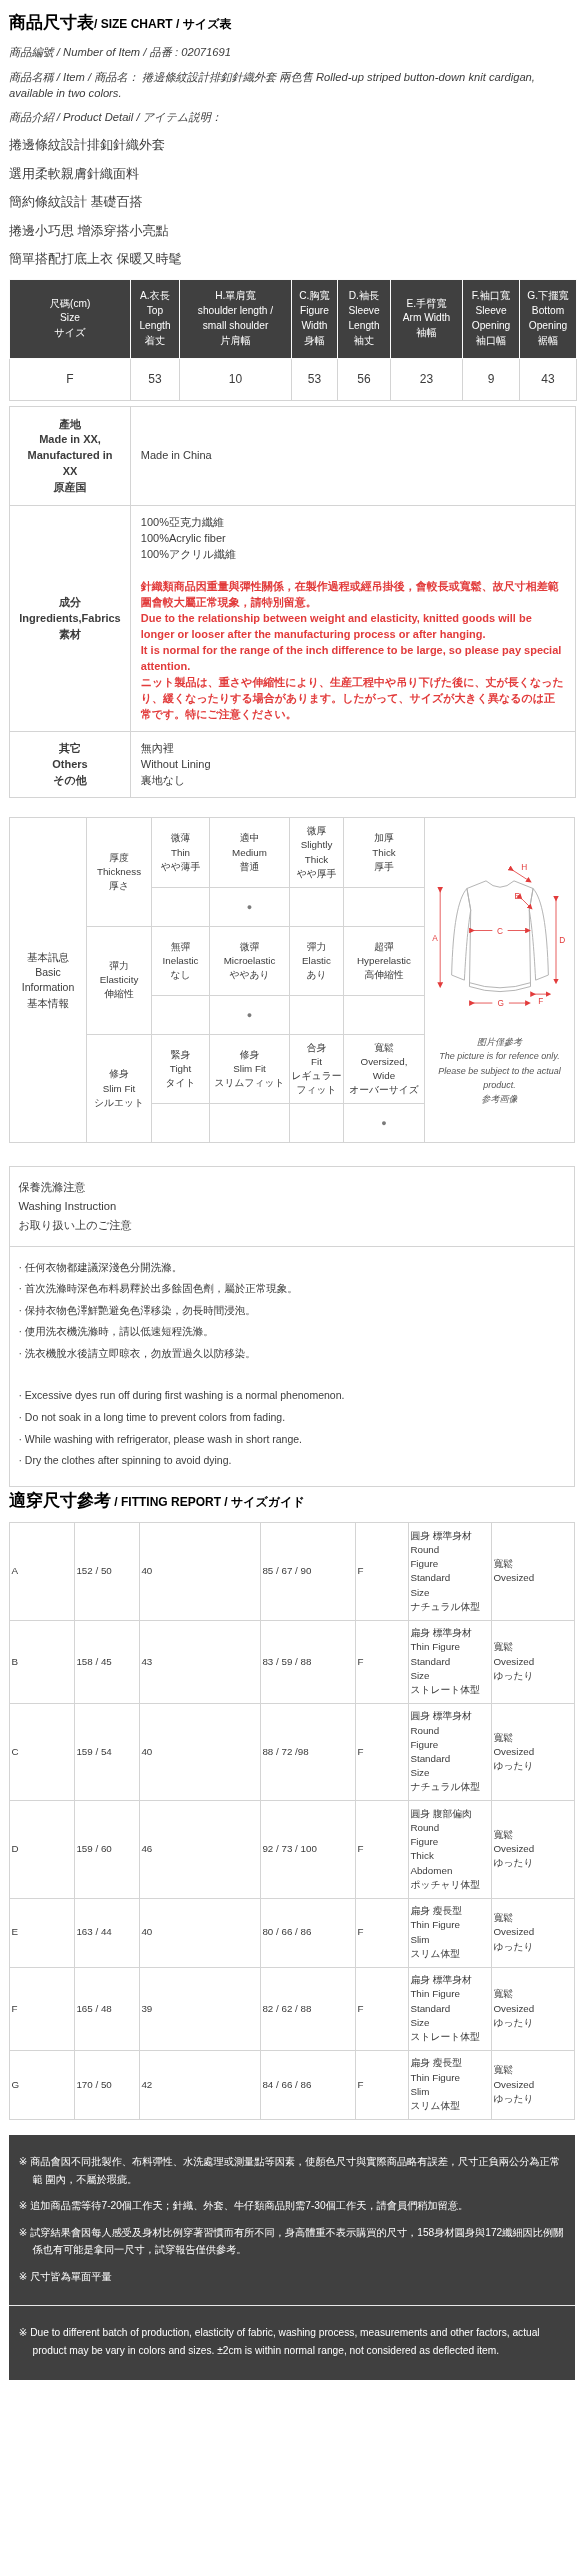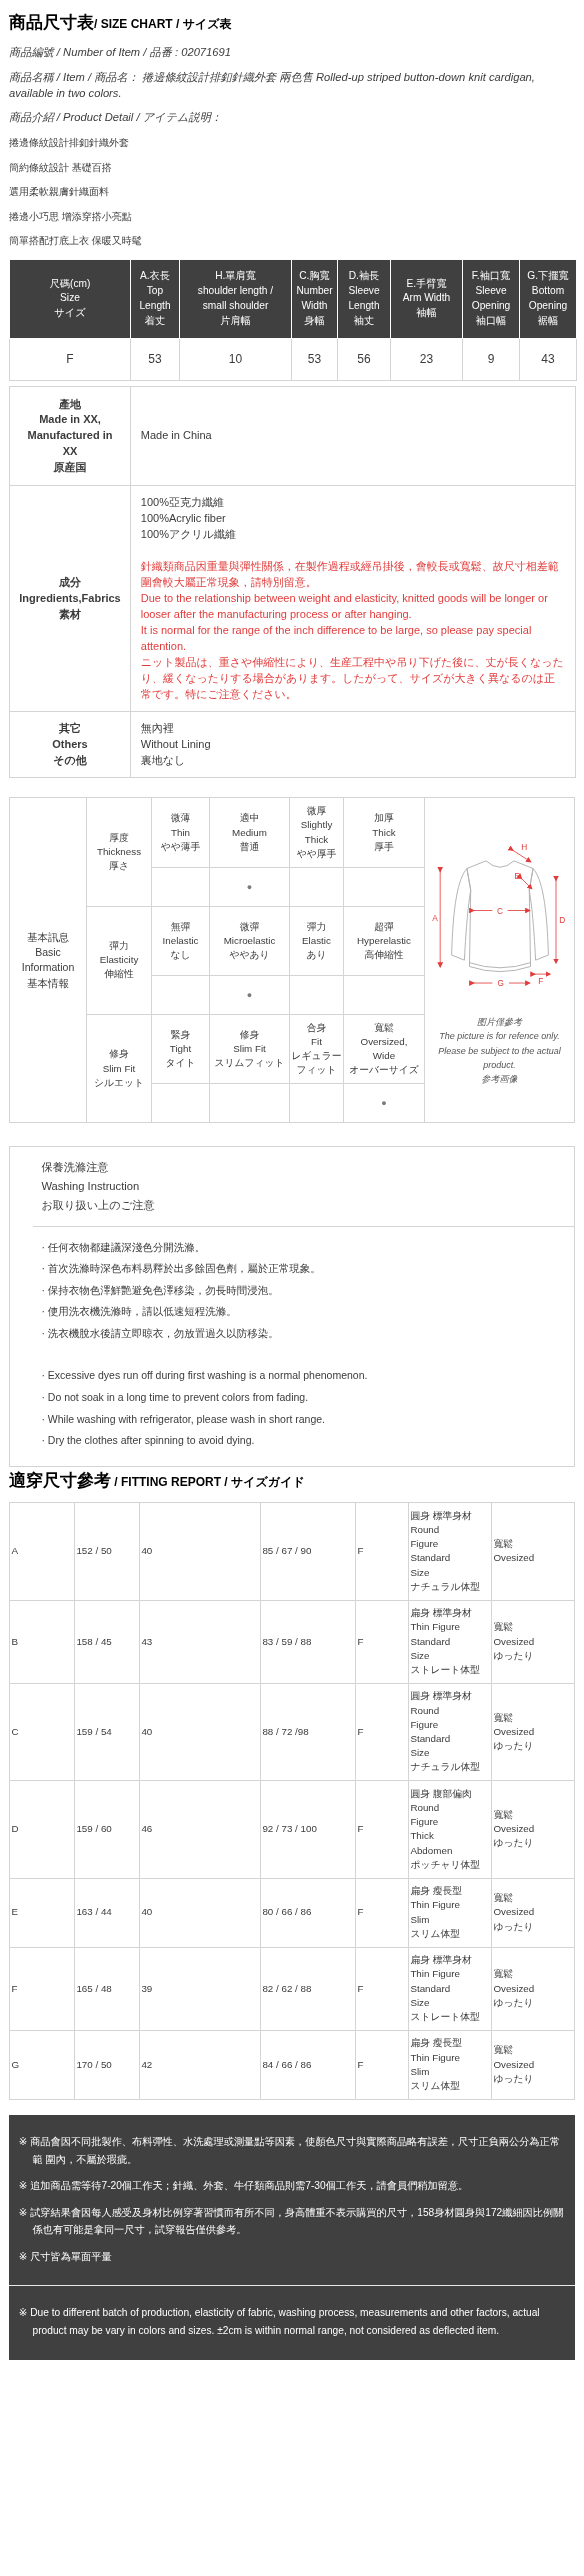--- a/index.html
+++ b/index.html
@@ -5,21 +5,21 @@
   html,body { margin:0; padding:0; background:#fff; }
   body { width:584px; font-family:"Liberation Sans","DejaVu Sans",sans-serif; color:#3b3b3b; }
   .page { box-sizing:border-box; width:584px; min-height:2576px; padding:8.4px 9px 28px; }
 
   .pre { white-space:pre-line; }
 
   h1.block-title { font-size:17px; font-weight:700; margin:2.8px 0 9.8px; color:#000000; }
   h1.block-title .suffix { font-size:12px; font-weight:600; }
 
   .meta-line { font-size:11.2px; margin:8.4px 0; line-height:1.45;font-style:italic; }
-  .detail-line { font-size:10px; margin:10.5px 0; }
+  .detail-line { font-size:13px; margin:10.5px 0; }
 
   table { border-collapse:collapse; table-layout:fixed; width:566px; }
   td, th { border:0.7px solid #d4d4d4; vertical-align:middle; }
 
   
   th.dark {
     background:#404040; color:#fff; font-weight:400; font-size:10.2px;
     border:0.7px solid #fbfbfb; padding:5.6px 1.4px; line-height:1.45;
     text-align:center; white-space:pre-line;
   }
@@ -29,34 +29,34 @@
   .size-table th.dark { height:67px; }
   .size-table td { height:39px; text-align:center; font-size:12px; }
 
   
   .info-table { margin-top:5.6px; }
   .info-table td { font-size:11px; line-height:1.45; }
   .info-table .lbl { text-align:center; white-space:pre-line; padding:7px 2.8px;font-weight:bold; }
   .info-table .val { padding:8.4px 9.8px; }
   .row-origin td { height:81px; }
   .row-others td { height:45px; }
-  .fabric-warning { color:#e23b3b; margin-top:17px; }
+  .fabric-warning { color:#e23b3b; margin-top:17px;font-weight:bold; }
 
   
   .basic-table { margin-top:19.6px; }
   .basic-table td { font-size:9.8px; line-height:1.45; text-align:center; white-space:pre-line; padding:4.2px 1.4px; }
   .basic-table .opt-row td { height:60px; }
   .basic-table .dot-row td { height:29.5px; }
   .basic-table .side-label { font-size:10.5px; }
   .dot { color:#7b7b7b; font-size:9px; }
   .diagram-cell { vertical-align:middle; padding:7px 2.8px; }
   .diagram-note { font-size:9px; color:#555; margin-top:9.8px; line-height:1.6;font-style:italic; }
 
   
-  .washing-box { border:0.7px solid #d4d4d4; margin-top:22.4px; width:566px; box-sizing:border-box;padding-left:23px; }
+  .washing-box { border:0.7px solid #d4d4d4; margin-top:22.4px; width:566px; box-sizing:border-box; }
   .washing-title { padding:11.2px 8.4px; font-size:11.2px; line-height:1.7; border-bottom:0.7px solid #d4d4d4; }
   .washing-body { padding:9.8px 8.4px 14px; font-size:10.5px; line-height:2.05; }
   .washing-body .lang + .lang { margin-top:21px; }
 
   
   .fitting-title { margin:42px 0 9.8px; }
   .fitting-table th.dark { height:105px; }
   .fitting-table td { font-size:9.8px; line-height:1.45; white-space:pre-line; padding:5.6px 1.4px; }
 
   
@@ -71,22 +71,22 @@
 <body>
 
 <div class="page">
 
   <h1 class="block-title"><span>商品尺寸表</span><span class="suffix">/ SIZE CHART / サイズ表</span></h1>
 
   <p class="meta-line">商品編號 / Number of Item / 品番 : 02071691</p>
   <p class="meta-line">商品名稱 / Item / 商品名： 捲邊條紋設計排釦針織外套 兩色售 Rolled-up striped button-down knit cardigan, available in two colors.</p>
   <p class="meta-line">商品介紹 / Product Detail / アイテム説明：</p>
   <p class="detail-line">捲邊條紋設計排釦針織外套</p>
+  <p class="detail-line">選用柔軟親膚針織面料</p>
   <p class="detail-line">簡約條紋設計 基礎百搭</p>
-  <p class="detail-line">選用柔軟親膚針織面料</p>
   <p class="detail-line">捲邊小巧思 增添穿搭小亮點</p>
   <p class="detail-line">簡單搭配打底上衣 保暖又時髦</p>
 
   <table class="size-table">
     <colgroup>
       <col style="width:121px">
         <col style="width:49px">
         <col style="width:112px">
         <col style="width:46px">
       <col style="width:53px">
@@ -101,21 +101,21 @@
 サイズ</th>
       <th class="dark">A.衣長
 Top
 Length
 着丈</th>
       <th class="dark">H.單肩寬
 shoulder length /
 small shoulder
 片肩幅</th>
       <th class="dark">C.胸寬
-Number
+Figure
 Width
 身幅</th>
       <th class="dark">D.袖長
 Sleeve
 Length
 袖丈</th>
       <th class="dark">E.手臂寬
 Arm Width
 袖幅</th>
       <th class="dark">F.袖口寬

